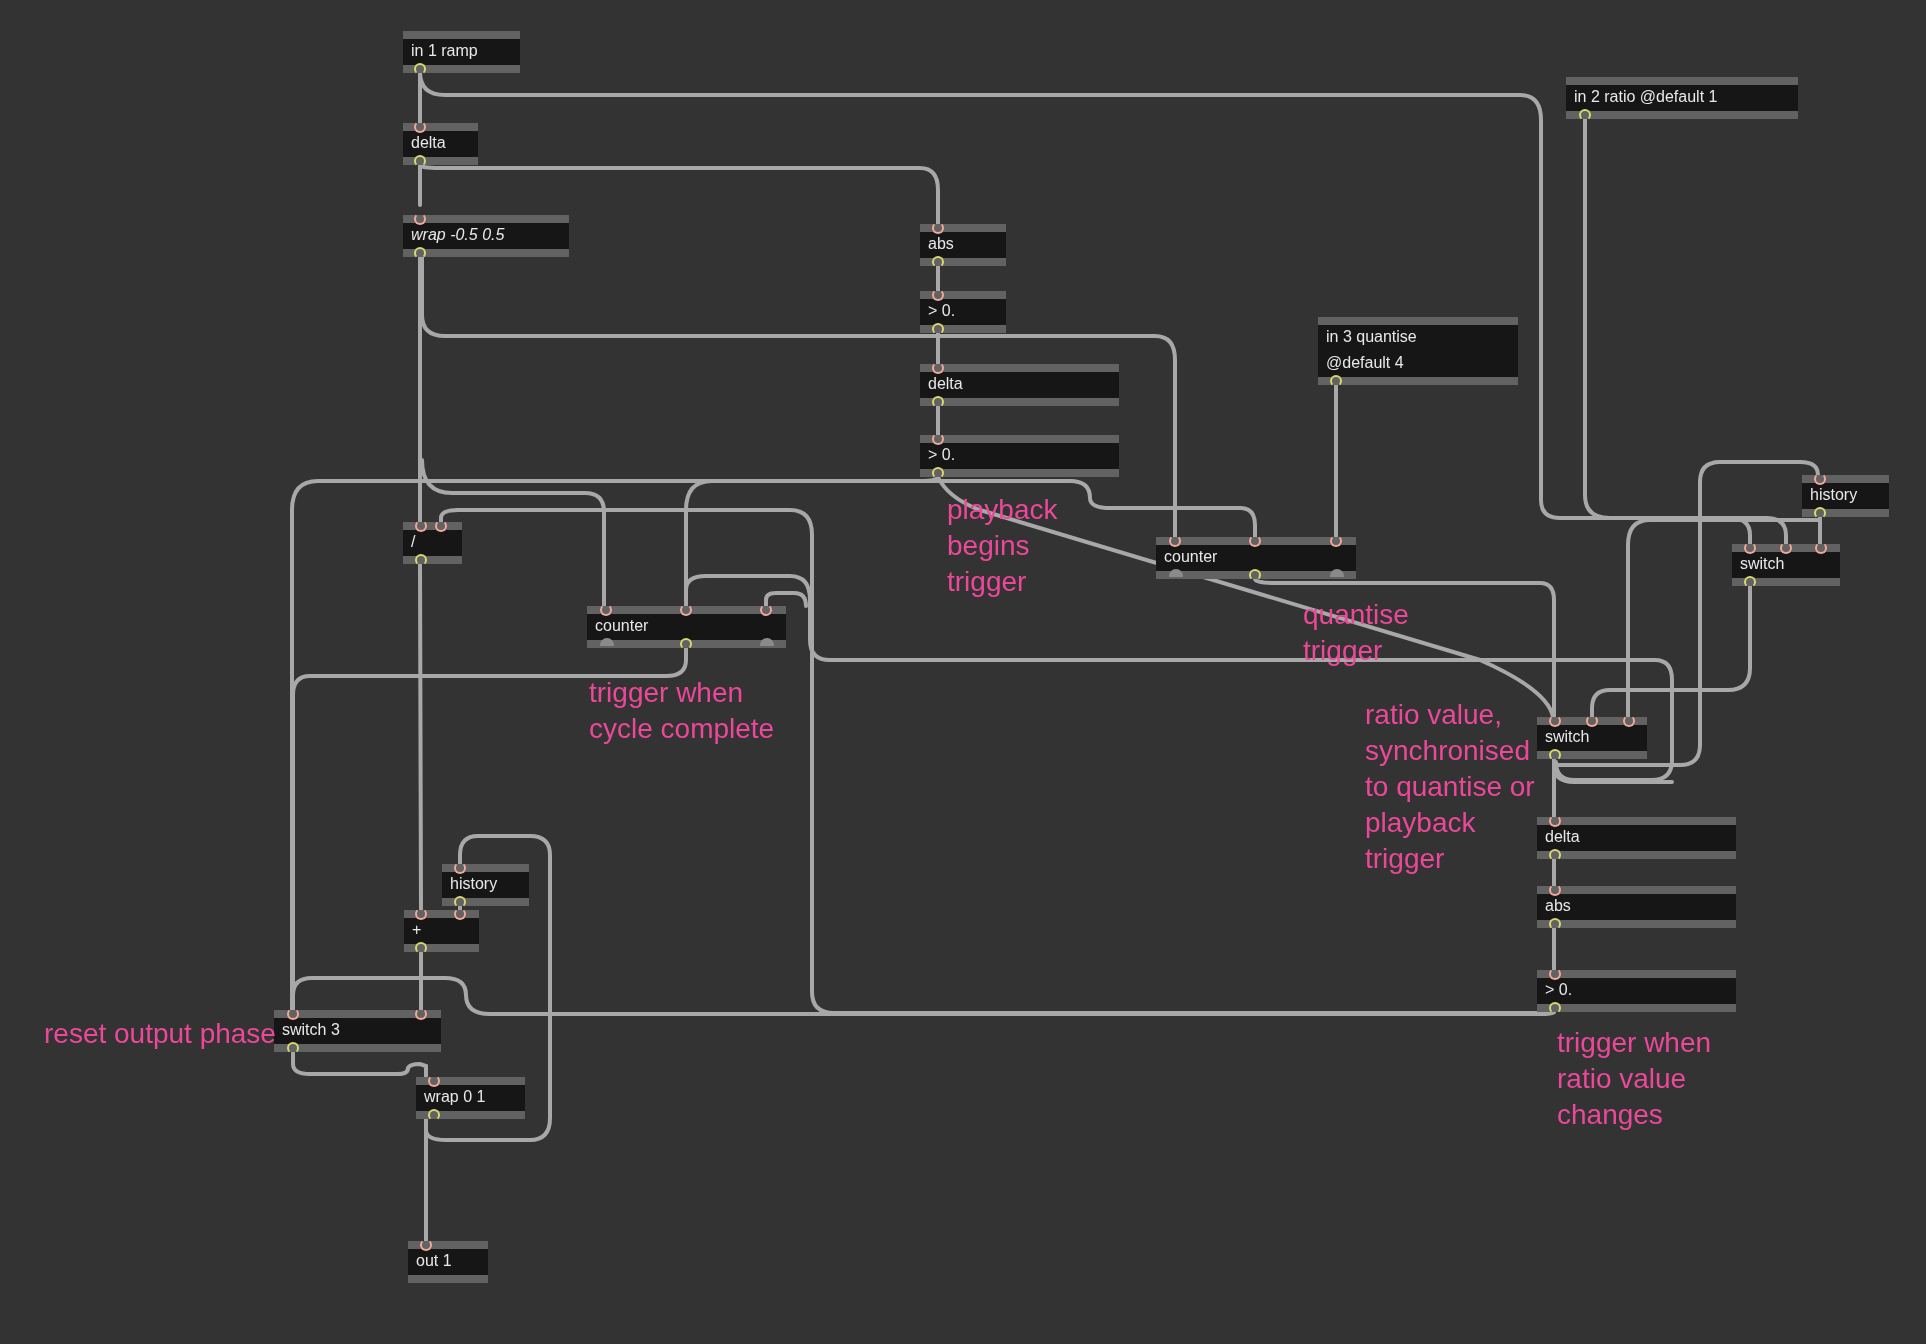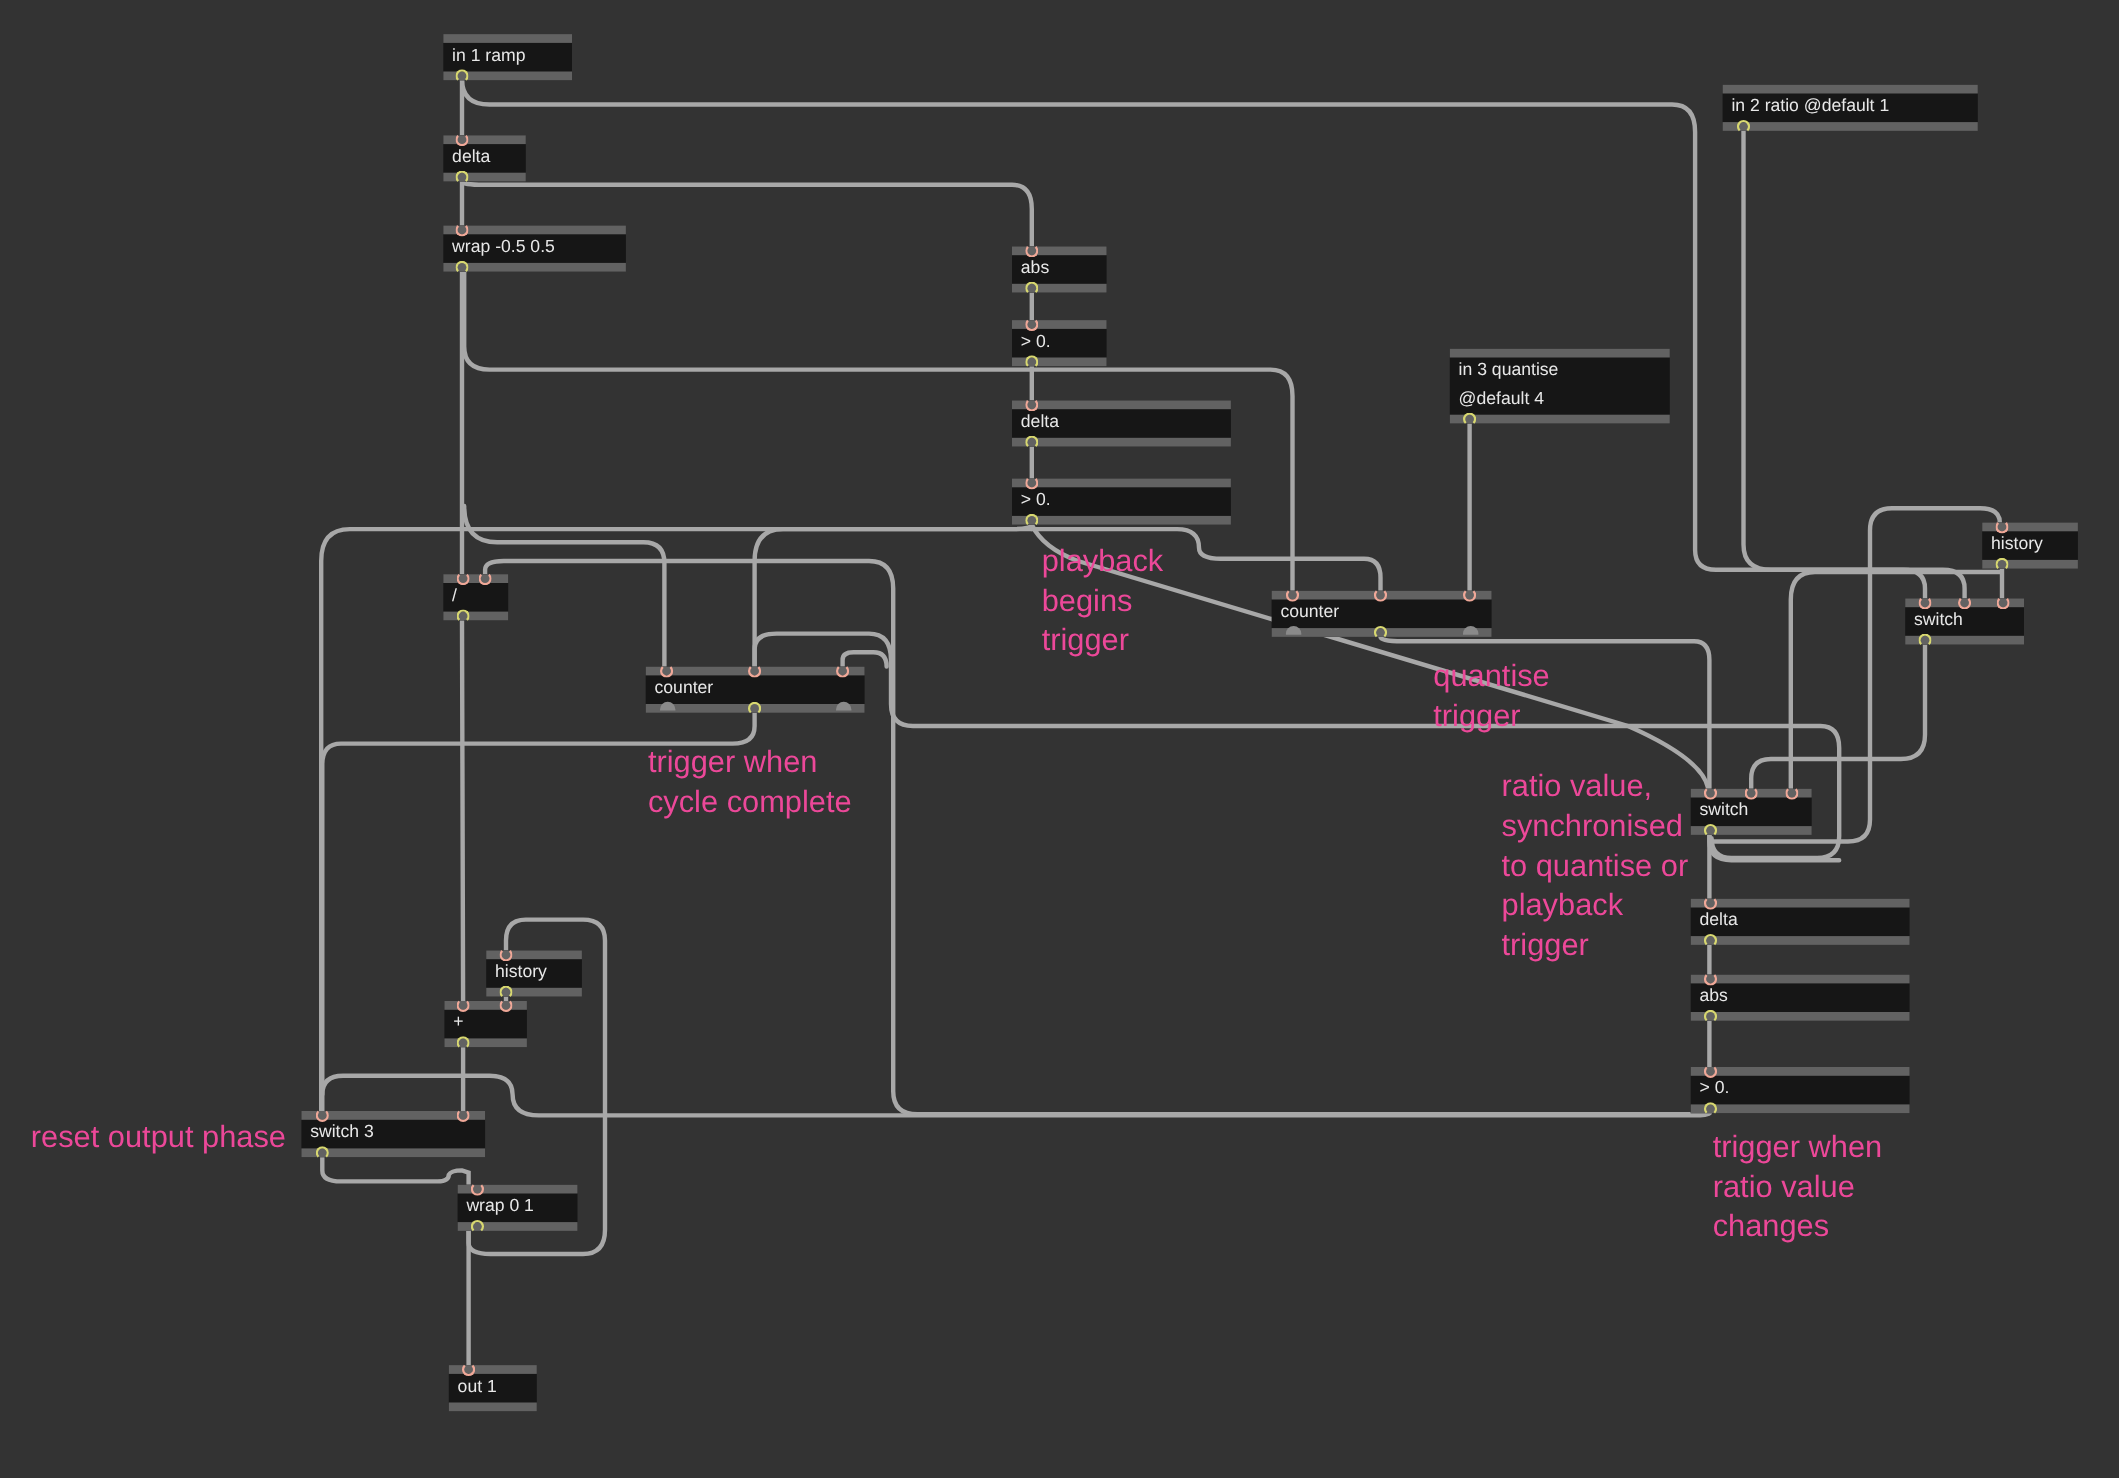--- a/index.html
+++ b/index.html
@@ -96,21 +96,21 @@
   <div class="txt">in 1 ramp</div>
   <span class="port outlet" style="left:11px;"></span>
 </div>
 
 <div class="obj" style="left:403px;top:123px;width:75px;height:42px;">
   <span class="port inlet" style="left:11px;"></span>
   <div class="txt">delta</div>
   <span class="port outlet" style="left:11px;"></span>
 </div>
 
-<div class="obj" style="left:403px;top:205px;width:166px;height:42px;">
+<div class="obj" style="left:403px;top:215px;width:166px;height:42px;font-style:italic;">
   <span class="port inlet" style="left:11px;"></span>
   <div class="txt">wrap -0.5 0.5</div>
   <span class="port outlet" style="left:11px;"></span>
 </div>
 
 <div class="obj" style="left:920px;top:224px;width:86px;height:42px;">
   <span class="port inlet" style="left:12px;"></span>
   <div class="txt">abs</div>
   <span class="port outlet" style="left:12px;"></span>
 </div>
@@ -250,13 +250,13 @@
 <div class="comment" style="left:589px;top:675px;">trigger when
 cycle complete</div>
 <div class="comment" style="left:1365px;top:697px;">ratio value,
 synchronised
 to quantise or
 playback
 trigger</div>
 <div class="comment" style="left:1557px;top:1025px;">trigger when
 ratio value
 changes</div>
-<div class="comment" style="left:28px;top:1016px;">reset output phase</div>
+<div class="comment" style="left:44px;top:1016px;">reset output phase</div>
 
 </body></html>

